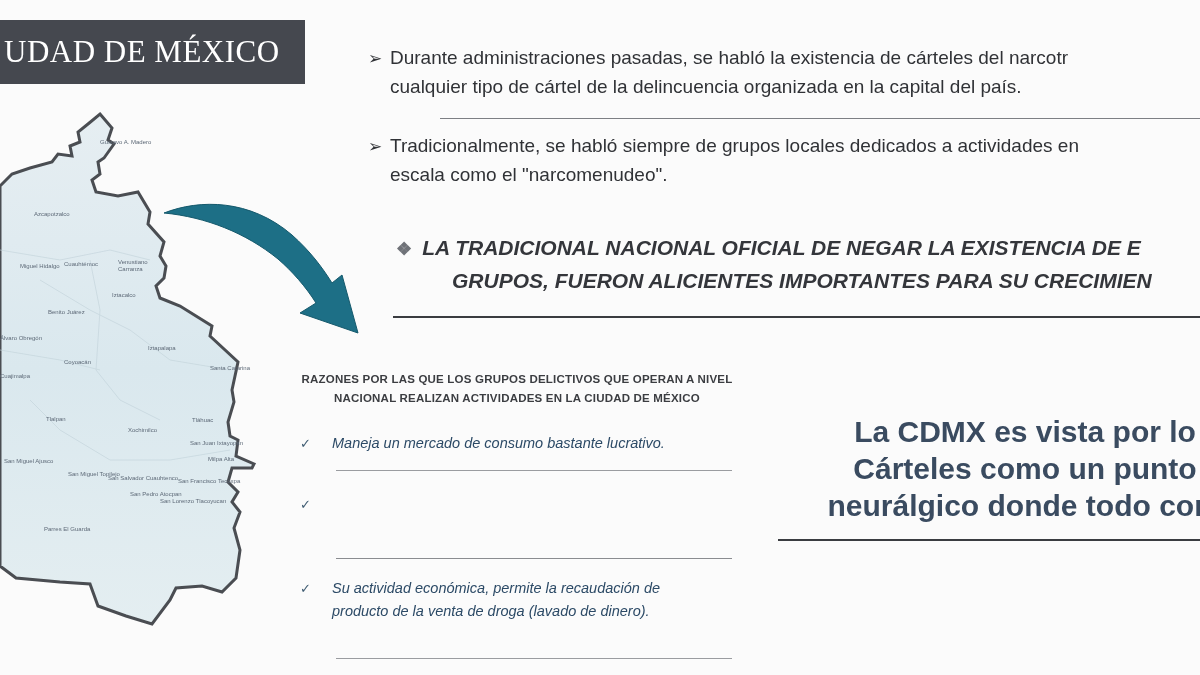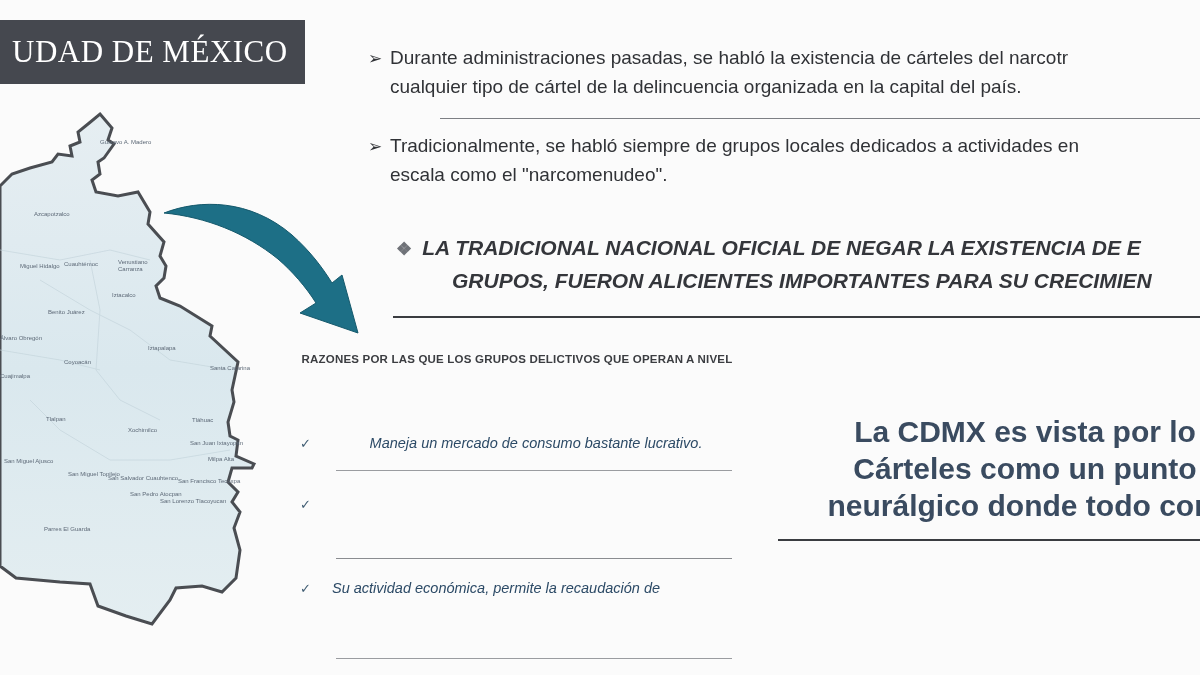--- a/index.html
+++ b/index.html
@@ -3,21 +3,21 @@
   <meta charset="utf-8">
   <style>
     * { box-sizing: border-box; margin: 0; padding: 0; }
     html, body { width: 1200px; height: 675px; overflow: hidden; background: #fbfbfb; }
     body { position: relative; font-family: "Liberation Sans", sans-serif; color: #2b2b2b; }
 
     .title-box {
       position: absolute; left: 0; top: 20px; width: 305px; height: 64px;
       background: #45484f; color: #ffffff;
       font-family: "Liberation Serif", "DejaVu Serif", serif;
-      font-size: 31px; line-height: 64px; padding-left: 12px; text-align: right; padding-right: 26px;
+      font-size: 31px; line-height: 64px; padding-left: 4px; text-align: right; padding-right: 26px;
       letter-spacing: 0.5px; white-space: nowrap; overflow: hidden;
     }
 
     .bullet {
       position: absolute; left: 368px; font-size: 19px; line-height: 28px; color: #303236;
       white-space: nowrap; width: 900px;
     }
     .bullet .arrow { display: inline-block; width: 22px; color: #303236; font-size: 17px; }
     .bullet .indent { padding-left: 22px; display: block; }
     .b1 { top: 44px; }
@@ -33,30 +33,30 @@
 
     .highlight {
       position: absolute; left: 396px; top: 232px; width: 830px;
       font-size: 21px; font-weight: bold; font-style: italic; color: #34363b; line-height: 32px;
       white-space: nowrap;
     }
     .highlight .diamond { color: #6f7278; font-style: normal; margin-right: 10px; font-size: 18px; }
     .highlight .line2 { display: block; padding-left: 56px; }
 
     .reasons-title {
-      position: absolute; left: 282px; top: 350px; width: 470px; text-align: center;
+      position: absolute; left: 282px; top: 370px; width: 470px; text-align: center;
       font-size: 11.5px; font-weight: bold; color: #3b3d41; line-height: 19px; letter-spacing: 0.2px;
     }
 
     .reason {
       position: absolute; left: 300px; width: 440px; font-style: italic; color: #2c4a66;
       font-size: 14.5px; line-height: 23px;
     }
     .reason .check { position: absolute; left: 0; top: 0; font-style: normal; color: #3f5c72; font-size: 13px; }
-    .reason .txt { display: block; padding-left: 32px; text-align: center; }
+    .reason .txt { display: block; padding-left: 32px; }
     .reason .justify { text-align: justify; text-align-last: left; padding-right: 8px; }
     .r1 { top: 432px; }
     .r2 { top: 493px; }
     .r3 { top: 577px; }
 
     .statement {
       position: absolute; left: 790px; top: 413px; width: 470px; text-align: center;
       font-size: 30px; font-weight: bold; color: #3a4b60; line-height: 37px; white-space: nowrap;
     }
 
@@ -132,36 +132,38 @@
       <text x="44" y="431" class="map-label">Parres El Guarda</text>
     </g>
 </svg>
 
 <svg class="arrow-graphic" viewBox="0 0 205 150" xmlns="http://www.w3.org/2000/svg">
   <path d="M4 18 C 40 4, 90 4, 132 40 C 150 56, 162 72, 172 88 L 182 80 L 198 138 L 140 118 L 156 108 C 146 92, 132 76, 118 64 C 86 38, 46 22, 4 18 Z" fill="#1d6f86" stroke="#15596c" stroke-width="1"></path>
 </svg>
 
 <div class="reasons-title">
   <div>RAZONES POR LAS QUE LOS GRUPOS DELICTIVOS QUE OPERAN A NIVEL</div>
+  <div>NACIONAL  REALIZAN ACTIVIDADES EN LA CIUDAD DE MÉXICO</div>
 </div>
 
 <div class="reason r1">
   <span class="check">✓</span>
   <span class="txt">Maneja un mercado de consumo bastante lucrativo.</span>
 </div>
 <div class="hr hr-r1"></div>
 
 <div class="reason r2">
   <span class="check">✓</span>
 </div>
 <div class="hr hr-r2"></div>
 
 <div class="reason r3">
   <span class="check">✓</span>
   <span class="txt justify">Su actividad económica, permite  la recaudación de</span>
+  <span class="txt justify">producto de la venta de droga (lavado de dinero).</span>
 </div>
 <div class="hr hr-r3"></div>
 
 <div class="statement">
   <div>La CDMX es vista por lo</div>
   <div>Cárteles como un punto</div>
   <div>neurálgico donde todo conf</div>
 </div>
 <div class="hr hr-big"></div>
 

